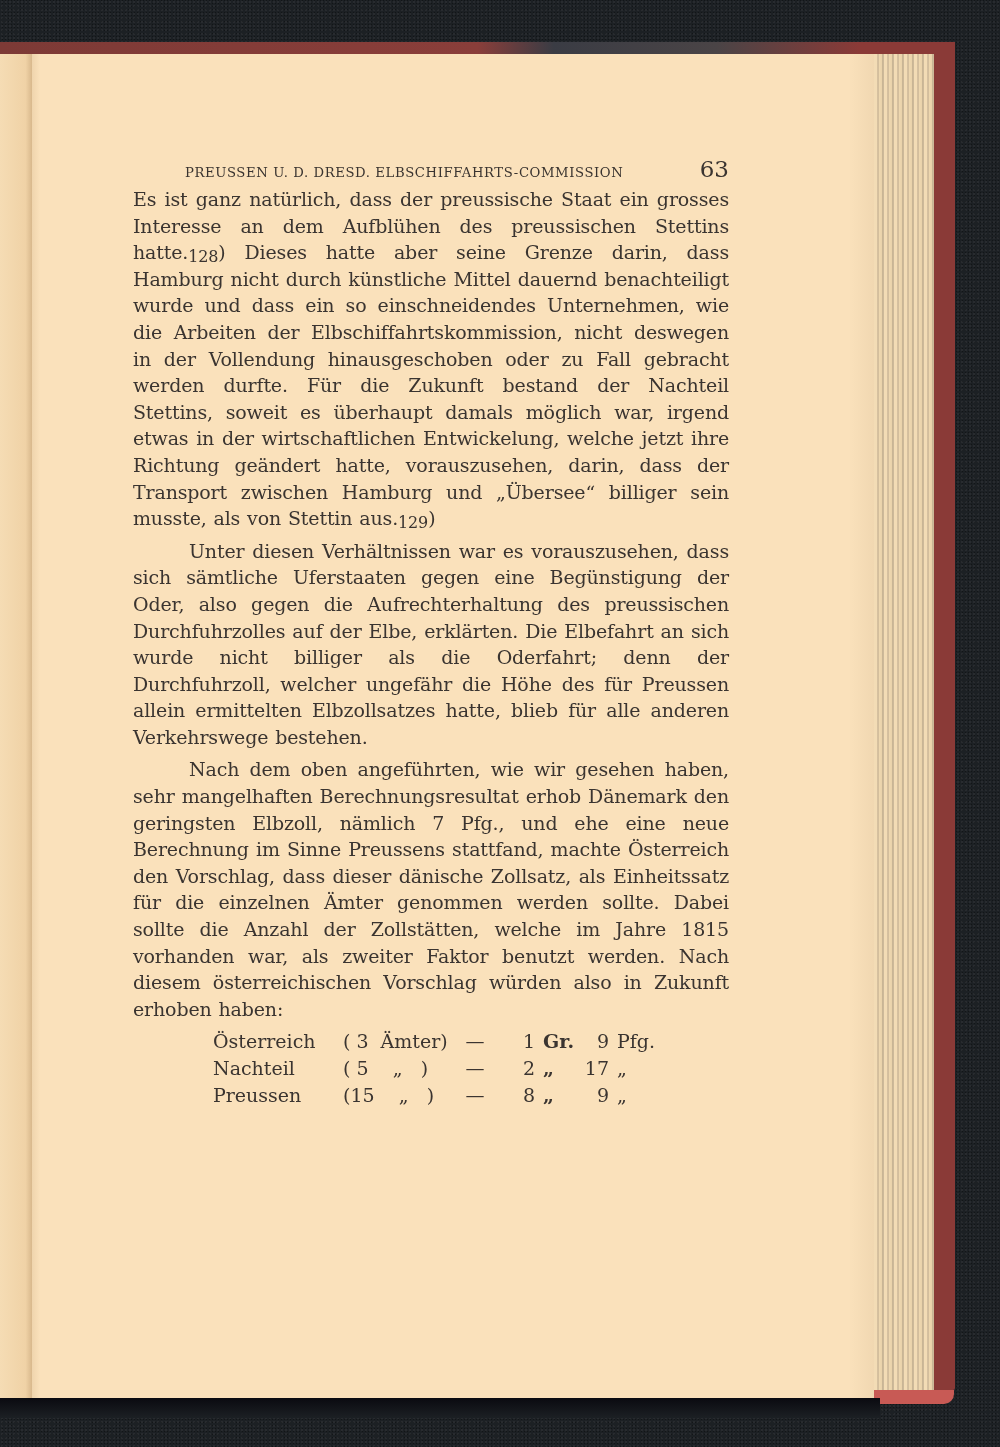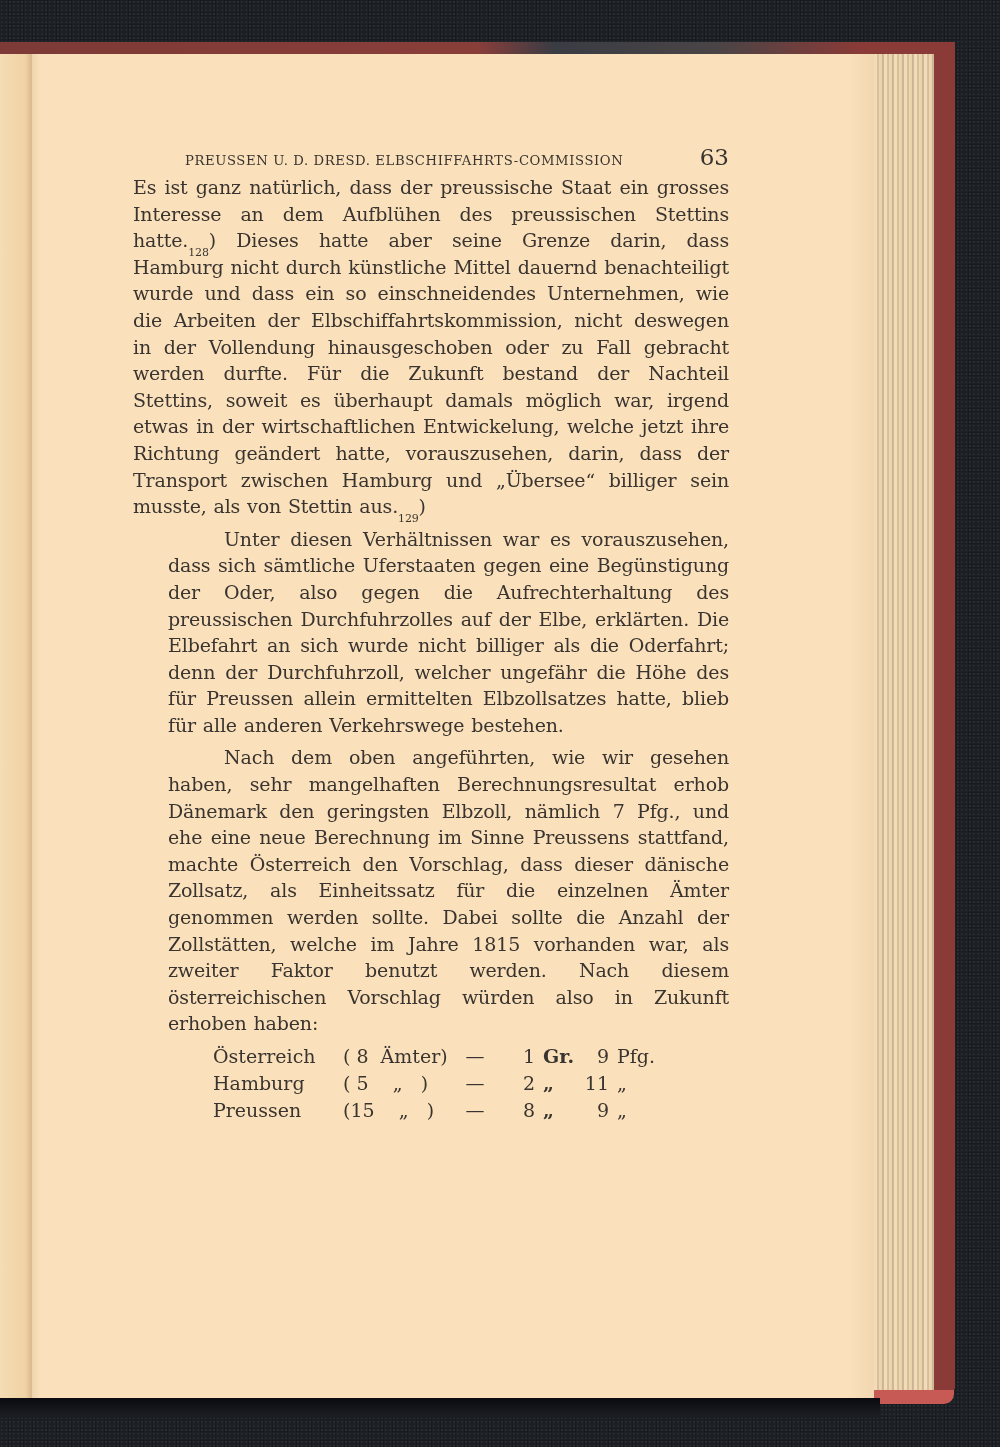--- a/index.html
+++ b/index.html
@@ -42,32 +42,32 @@
     background:linear-gradient(180deg,#0a0a10,#1c2024);
   }
 
   .text {
     position:absolute; left:133px; top:140px; width:596px;
     font-family:"DejaVu Serif","Liberation Serif",serif;
     color:#3a3430;
   }
   .running-head {
     display:flex; justify-content:space-between; align-items:baseline;
-    font-size:13px; letter-spacing:0.6px; margin:4px 0 0 52px;
+    font-size:13px; letter-spacing:0.6px; margin:16px 0 0 52px;
     height:30px;
     gap:30px;
   }
   .running-head .title { font-size:13.2px; }
   .running-head .pageno { font-size:23px; letter-spacing:0; }
   .para {
     font-size:19px; line-height:26.6px; text-align:justify; margin:0;
     letter-spacing:-0.15px; word-spacing:1px;
   }
-  .para.indent { text-indent:56px; margin-top:6px;margin-left:35px; }
-  .para sup { font-size:11px; vertical-align:top; line-height:1; position:relative; top:20px; }
+  .para.indent { text-indent:56px; margin-top:6px; }
+  .para sup { font-size:16px; vertical-align:top; line-height:1; position:relative; top:10px; }
   .tbl {
     margin:6px 0 0 80px; border-collapse:collapse;
     font-size:19px; line-height:27px;
   }
   .tbl td { padding:0; white-space:pre; }
   .c-state { width:130px; }
   .c-amt { width:112px; }
   .c-dash { width:40px; text-align:center; }
   .c-gr { width:40px; text-align:right; padding-right:8px !important; }
   .c-grl { width:36px;font-weight:bold; }
@@ -92,34 +92,34 @@
 
   <p class="para"><span>Es ist ganz natürlich, dass der preussische Staat ein grosses Interesse an dem Aufblühen des preussischen Stettins hatte.</span><sup>128</sup><span>) Dieses hatte aber seine Grenze darin, dass Hamburg nicht durch künstliche Mittel dauernd benachteiligt wurde und dass ein so einschneidendes Unternehmen, wie die Arbeiten der Elbschiffahrtskommission, nicht deswegen in der Vollendung hinausgeschoben oder zu Fall gebracht werden durfte. Für die Zukunft bestand der Nachteil Stettins, soweit es überhaupt damals möglich war, irgend etwas in der wirtschaftlichen Entwickelung, welche jetzt ihre Richtung geändert hatte, vorauszusehen, darin, dass der Transport zwischen Hamburg und „Übersee“ billiger sein musste, als von Stettin aus.</span><sup>129</sup><span>)</span></p>
 
   <p class="para indent">Unter diesen Verhältnissen war es vorauszusehen, dass sich sämtliche Uferstaaten gegen eine Begünstigung der Oder, also gegen die Aufrechterhaltung des preussischen Durchfuhrzolles auf der Elbe, erklärten.  Die Elbefahrt an sich wurde nicht billiger als die Oderfahrt; denn der Durchfuhrzoll, welcher ungefähr die Höhe des für Preussen allein ermittelten Elbzollsatzes hatte, blieb für alle anderen Verkehrswege bestehen.</p>
   <p class="para indent">Nach dem oben angeführten, wie wir gesehen haben, sehr mangelhaften Berechnungsresultat erhob Dänemark den geringsten Elbzoll, nämlich 7 Pfg., und ehe eine neue Berechnung im Sinne Preussens stattfand, machte Österreich den Vorschlag, dass dieser dänische Zollsatz, als Einheitssatz für die einzelnen Ämter genommen werden sollte.  Dabei sollte die Anzahl der Zollstätten, welche im Jahre 1815 vorhanden war, als zweiter Faktor benutzt werden.  Nach diesem österreichischen Vorschlag würden also in Zukunft erhoben haben:</p>
 
   <table class="tbl">
     <tbody>
         <tr>
       <td class="c-state">Österreich</td>
-      <td class="c-amt">( 8  Ämter)</td>
+      <td class="c-amt">( 3  Ämter)</td>
       <td class="c-dash">—</td>
       <td class="c-gr">1</td>
       <td class="c-grl">Gr.</td>
       <td class="c-pf">9</td>
       <td>Pfg.</td>
     </tr>
     <tr>
-      <td class="c-state">Hamburg</td>
+      <td class="c-state">Nachteil</td>
       <td class="c-amt">( 5    „   )</td>
       <td class="c-dash">—</td>
       <td class="c-gr">2</td>
       <td class="c-grl">„</td>
-      <td class="c-pf">11</td>
+      <td class="c-pf">17</td>
       <td>„</td>
     </tr>
     <tr>
       <td class="c-state">Preussen</td>
       <td class="c-amt">(15    „   )</td>
       <td class="c-dash">—</td>
       <td class="c-gr">8</td>
       <td class="c-grl">„</td>
       <td class="c-pf">9</td>
       <td>„</td>

